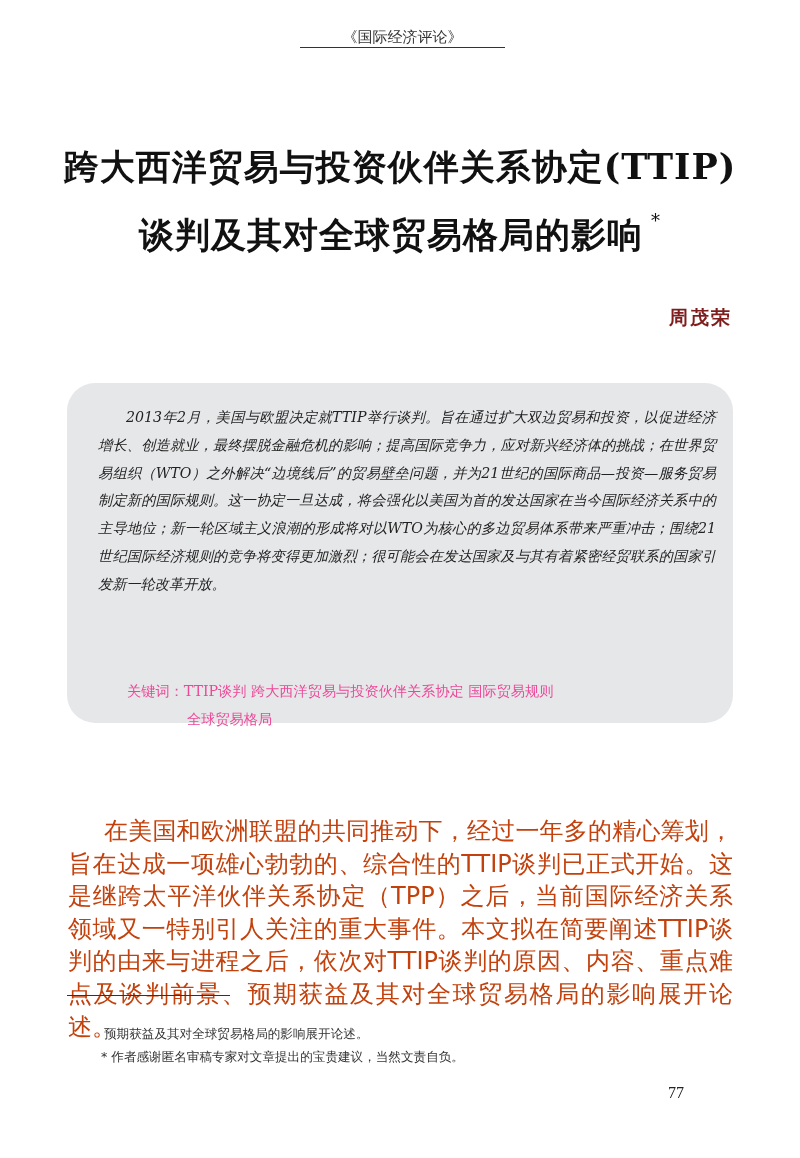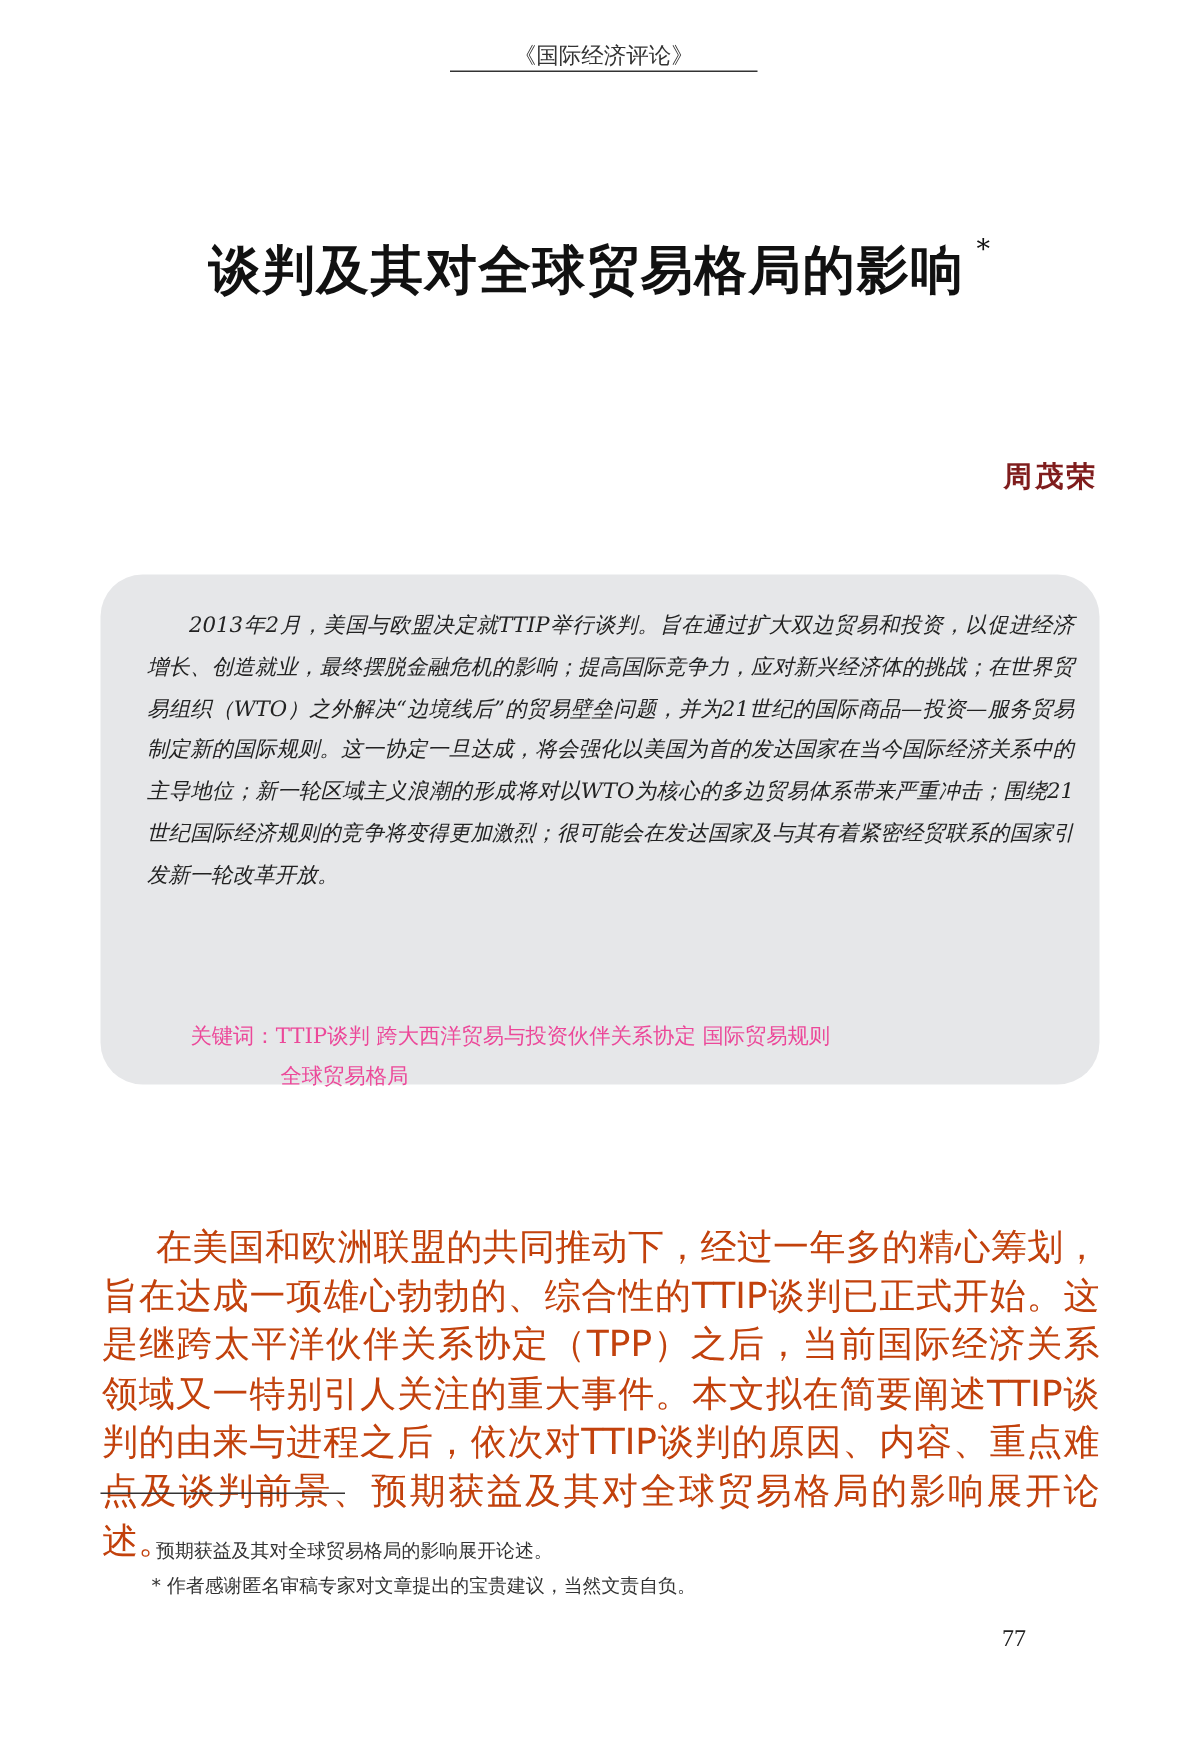--- a/index.html
+++ b/index.html
@@ -34,21 +34,21 @@
     position: absolute; left: 98px; top: 404px; width: 618px;
     font-size: 14.2px; line-height: 27.8px; color: #222; text-align: justify;
     font-family: "DejaVu Serif", serif;
   }
   .abstract-text .first { text-indent: 28px; margin: 0; font-style: italic; }
   .keywords {
     position: absolute; left: 127px; top: 677px; width: 580px;
     font-size: 14.2px; line-height: 28px; color: #ec4899;
     font-family: "DejaVu Serif", serif;
   }
-  .keywords .kw-cont { display: block; padding-left: 60px; font-family: Liberation Mono, monospace; }
+  .keywords .kw-cont { display: block; padding-left: 60px; }
   .body-para {
     position: absolute; left: 68px; top: 815px; width: 665px;
     font-size: 24px; line-height: 32.6px; color: #c2410c; text-align: justify;
     text-indent: 36px; margin: 0; font-family: "DejaVu Sans", sans-serif;
   }
   .footnote-rule {
     position: absolute; left: 67px; top: 995px; width: 163px; height: 1px; background: #333;
   }
   .footnotes {
     position: absolute; left: 104px; top: 1022px; width: 600px;
@@ -61,20 +61,21 @@
     position: absolute; left: 668px; top: 1084px;
     font-size: 16px; color: #222; font-family: "Liberation Serif", serif;
   }
 </style>
 </head>
 <body>
 
 <div class="running-head">《国际经济评论》</div>
 
 <div class="title">
+  <span class="line">跨大西洋贸易与投资伙伴关系协定(TTIP)</span>
   <span class="line"><span>谈判及其对全球贸易格局的影响</span><sup>*</sup></span>
 </div>
 
 <div class="author">周茂荣</div>
 
 <div class="abstract-box"></div>
 
 <div class="abstract-text">
   <p class="first">2013年2月，美国与欧盟决定就TTIP举行谈判。旨在通过扩大双边贸易和投资，以促进经济增长、创造就业，最终摆脱金融危机的影响；提高国际竞争力，应对新兴经济体的挑战；在世界贸易组织（WTO）之外解决“边境线后”的贸易壁垒问题，并为21世纪的国际商品—投资—服务贸易制定新的国际规则。这一协定一旦达成，将会强化以美国为首的发达国家在当今国际经济关系中的主导地位；新一轮区域主义浪潮的形成将对以WTO为核心的多边贸易体系带来严重冲击；围绕21世纪国际经济规则的竞争将变得更加激烈；很可能会在发达国家及与其有着紧密经贸联系的国家引发新一轮改革开放。</p>
 </div>

